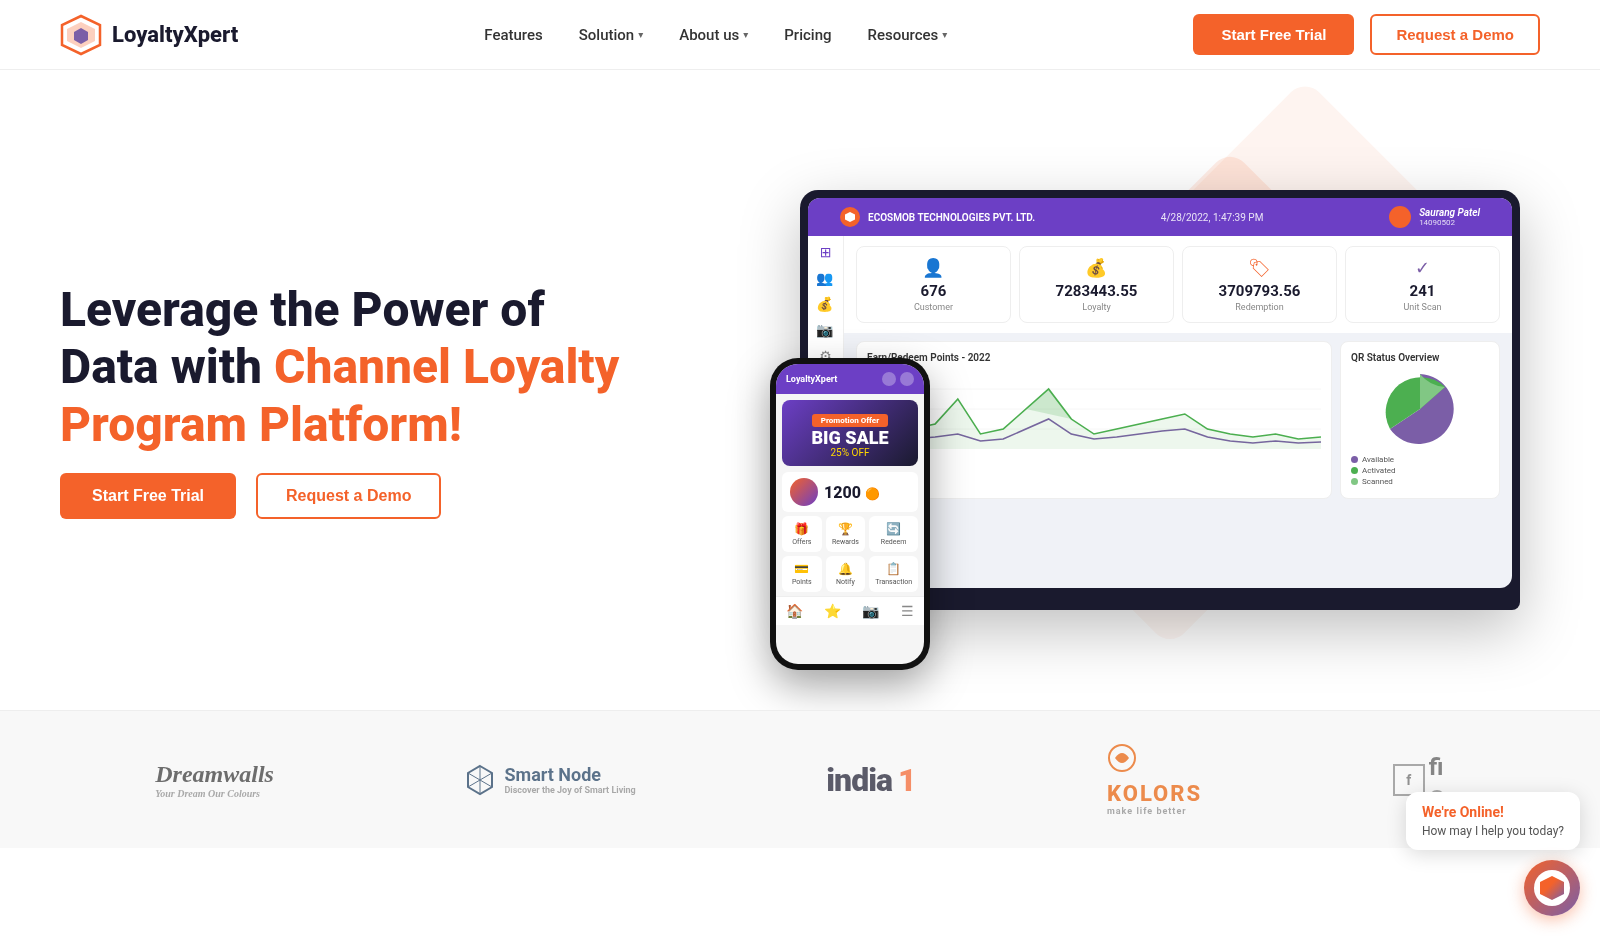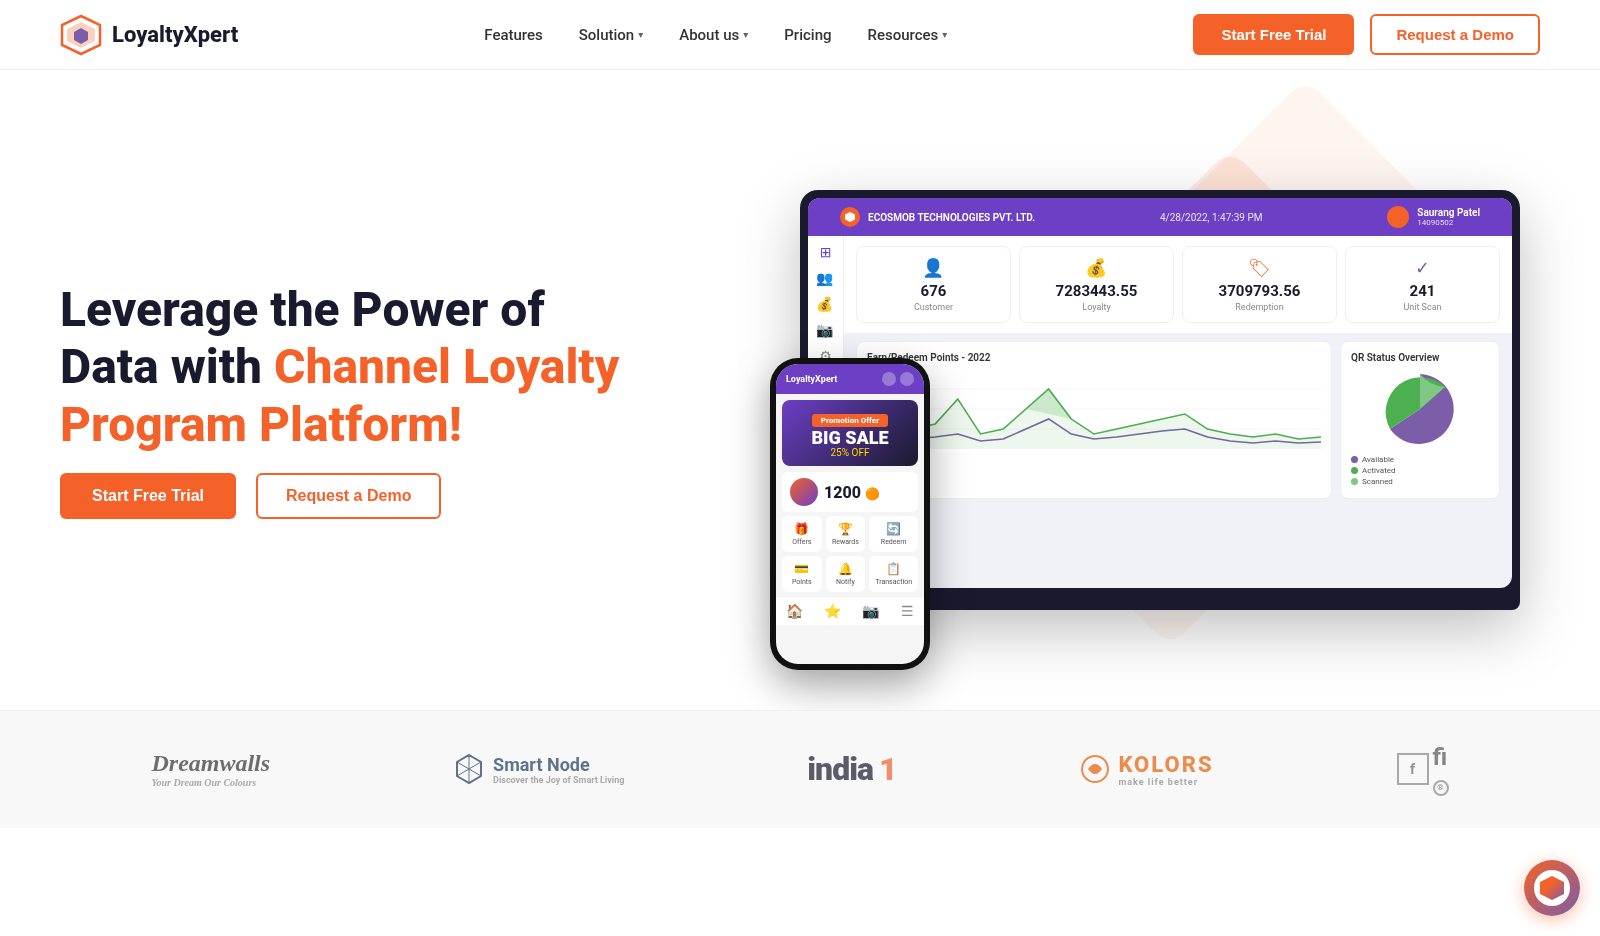--- a/index.html
+++ b/index.html
@@ -377,21 +377,21 @@
                 <svg width="12" height="12" viewBox="0 0 12 12">
                     <polygon points="6,1 11,3.5 11,8.5 6,11 1,8.5 1,3.5" fill="#fff"></polygon>
                   </svg>
               </div>
               <span class="dash-company">ECOSMOB TECHNOLOGIES PVT. LTD.</span>
             </div>
             <span class="dash-date">4/28/2022, 1:47:39 PM</span>
             <div class="dash-user">
               <div class="dash-avatar"></div>
               <div>
-                <div style="font-weight:600;">Saurang Patel</div>
+                <div style="font-weight:600;font-style:italic;">Saurang Patel</div>
                 <div style="font-size:8px;opacity:0.8;">14090502</div>
               </div>
             </div>
           </div>
 
           <div class="dash-body">
             <div class="dash-sidebar">
               <span class="dash-sidebar-icon active">⊞</span>
               <span class="dash-sidebar-icon">👥</span>
               <span class="dash-sidebar-icon">💰</span>
@@ -496,21 +496,21 @@
         <div style="font-size:18px;font-weight:700;color:#1a3a5c;">Smart Node</div>
         <div style="font-size:9px;color:#888;">Discover the Joy of Smart Living</div>
       </div>
     </div>
   </div>
   <div class="client-logo india1">
     <span style="font-size:32px;font-weight:900;letter-spacing:-1px;">india</span>
       <span style="font-size:32px;font-weight:900;color:#f4622a;">1</span>
   </div>
   <div class="client-logo kolors">
-    <div style="display:flex;align-items:center;gap:8px;">
+    <div style="display:flex;gap:8px;flex-direction:column;">
       <svg width="30" height="30" viewBox="0 0 30 30">
         <circle cx="15" cy="15" r="13" fill="none" stroke="#e85d04" stroke-width="2"></circle>
         <path d="M8,15 Q15,5 22,15 Q15,25 8,15" fill="#e85d04"></path>
       </svg>
       <div>
         <div style="font-size:22px;font-weight:800;letter-spacing:2px;color:#e85d04;">KOLORS</div>
         <div style="font-size:9px;color:#888;">make life better</div>
       </div>
     </div>
   </div>
@@ -519,18 +519,22 @@
       <div style="width:32px;height:32px;border:2px solid #888;display:flex;align-items:center;justify-content:center;font-size:14px;font-weight:700;">f</div>
       <div>
         <div style="font-size:24px;font-weight:700;color:#555;">fi</div>
         <div style="width:16px;height:16px;border:2px solid #888;border-radius:50%;display:inline-flex;align-items:center;justify-content:center;font-size:8px;">®</div>
       </div>
     </div>
   </div>
 </div>
 
 <div class="chat-widget">
+  <div class="chat-bubble">
+    <div class="chat-online">We're Online!</div>
+    <div class="chat-msg">How may I help you today?</div>
+  </div>
   <div class="chat-btn">
     <div class="chat-btn-inner">
       <div class="chat-logo-mini"></div>
     </div>
   </div>
 </div>
 
 </body></html>

